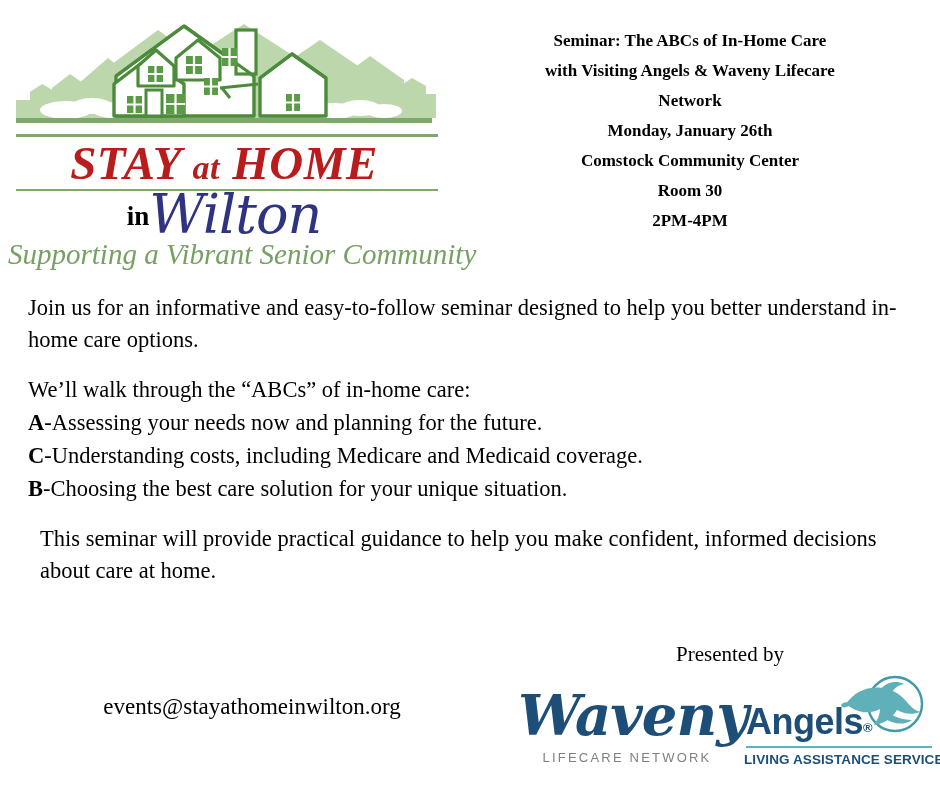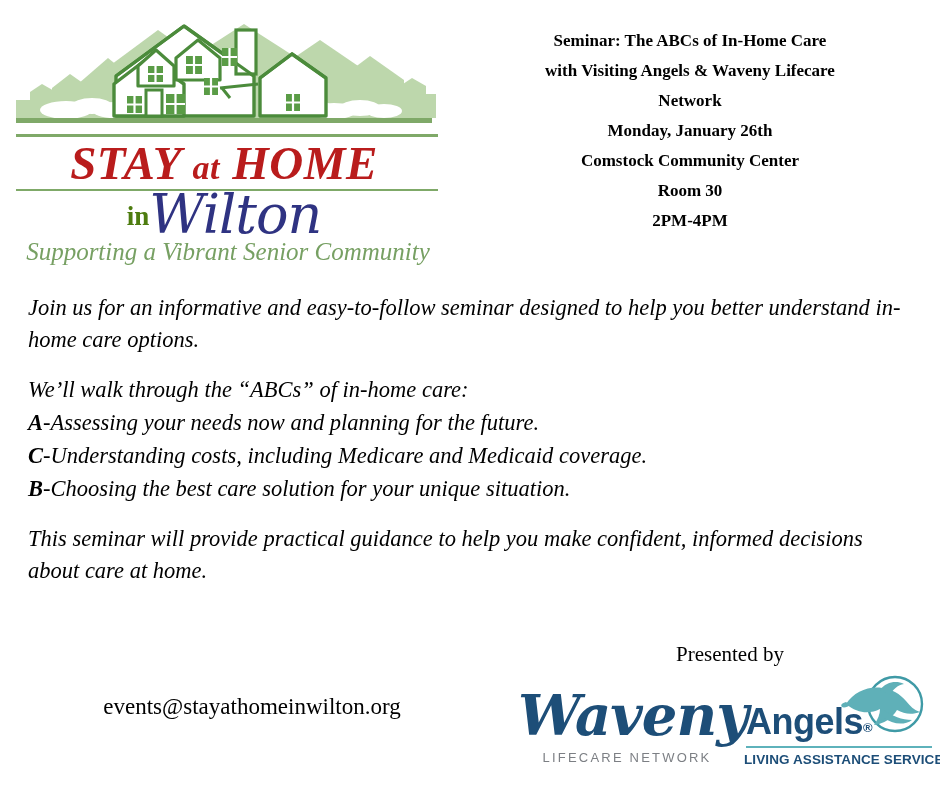--- a/index.html
+++ b/index.html
@@ -81,39 +81,39 @@
     top: 178px;
     width: 432px;
     text-align: center;
     white-space: nowrap;
     line-height: 46px;
   }
   .logo-sub .in {
     font-family: "Liberation Serif", "DejaVu Serif", serif;
     font-weight: bold;
     font-size: 27px;
-    color: #4d7c0f;
+    color: #000000;
     vertical-align: 8px;
   }
   .logo-sub .wilton {
     font-family: "DejaVu Serif", "Liberation Serif", serif;
     font-style: italic;
     font-size: 54px;
     color: #2f3382;
     letter-spacing: -1px;
   }
   .logo-tagline {
     position: absolute;
     left: 0;
     top: 224px;
     width: 440px;
     text-align: center;
     font-family: "Liberation Serif", "DejaVu Serif", serif;
     font-style: italic;
-    font-size: 25px;
+    font-size: 29px;
     color: #77a063;
     white-space: nowrap;
   }
 
   
   .seminar-header {
     position: absolute;
     left: 450px;
     top: 26px;
     width: 480px;
@@ -129,35 +129,34 @@
   
   .body-copy {
     position: absolute;
     left: 28px;
     top: 292px;
     width: 890px;
     font-family: "Liberation Serif", "DejaVu Serif", serif;
     font-size: 22.5px;
     line-height: 32px;
     color: #000;
-    font-style: italic;
   }
   .para {
     margin: 0 0 18px 0;
   }
   .para.tight { margin-bottom: 0; }
   .abc-line {
     margin: 0;
     line-height: 33px;
   }
   .abc-line .letter {
     font-weight: bold;
   }
   .para-last {
-    margin: 18px 0 0 0;
+    margin: 18px 0 0 12px;
   }
 
   
   .presented-by {
     position: absolute;
     left: 600px;
     top: 642px;
     width: 260px;
     text-align: center;
     font-family: "Liberation Serif", "DejaVu Serif", serif;

